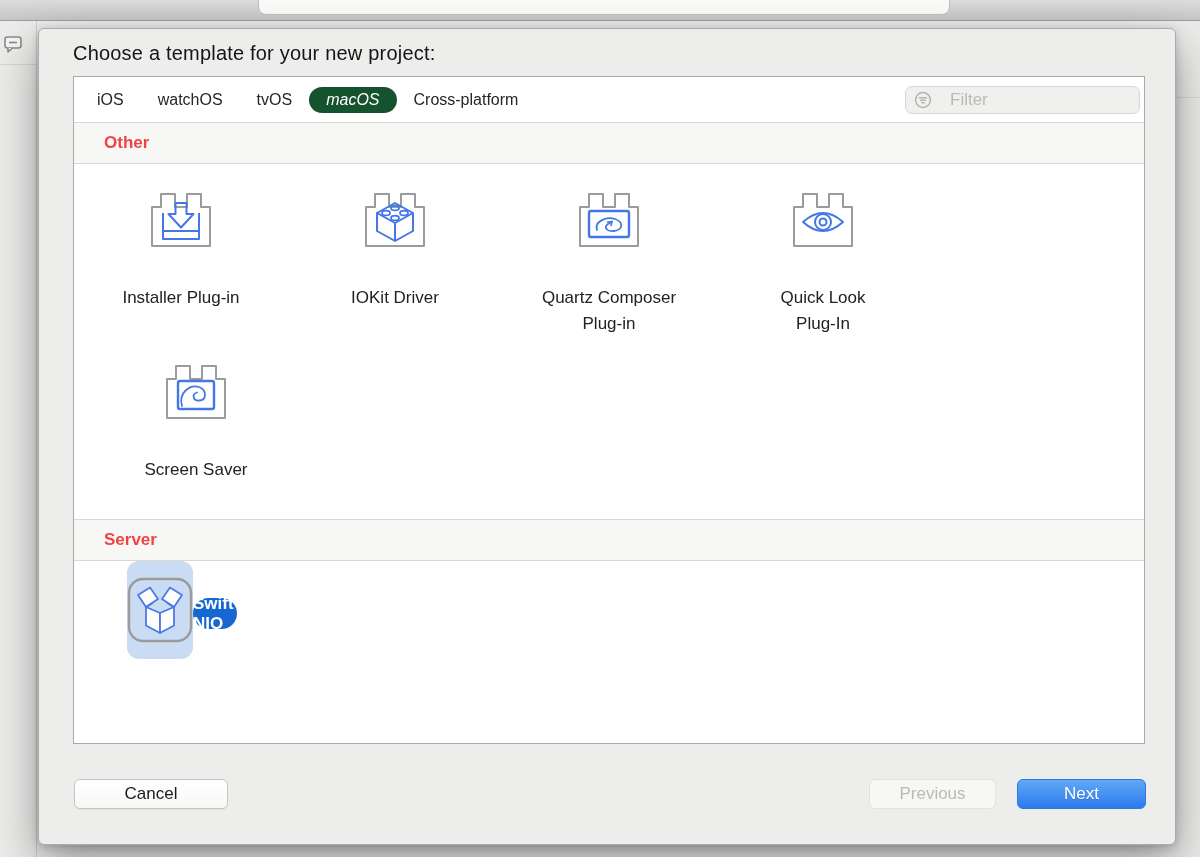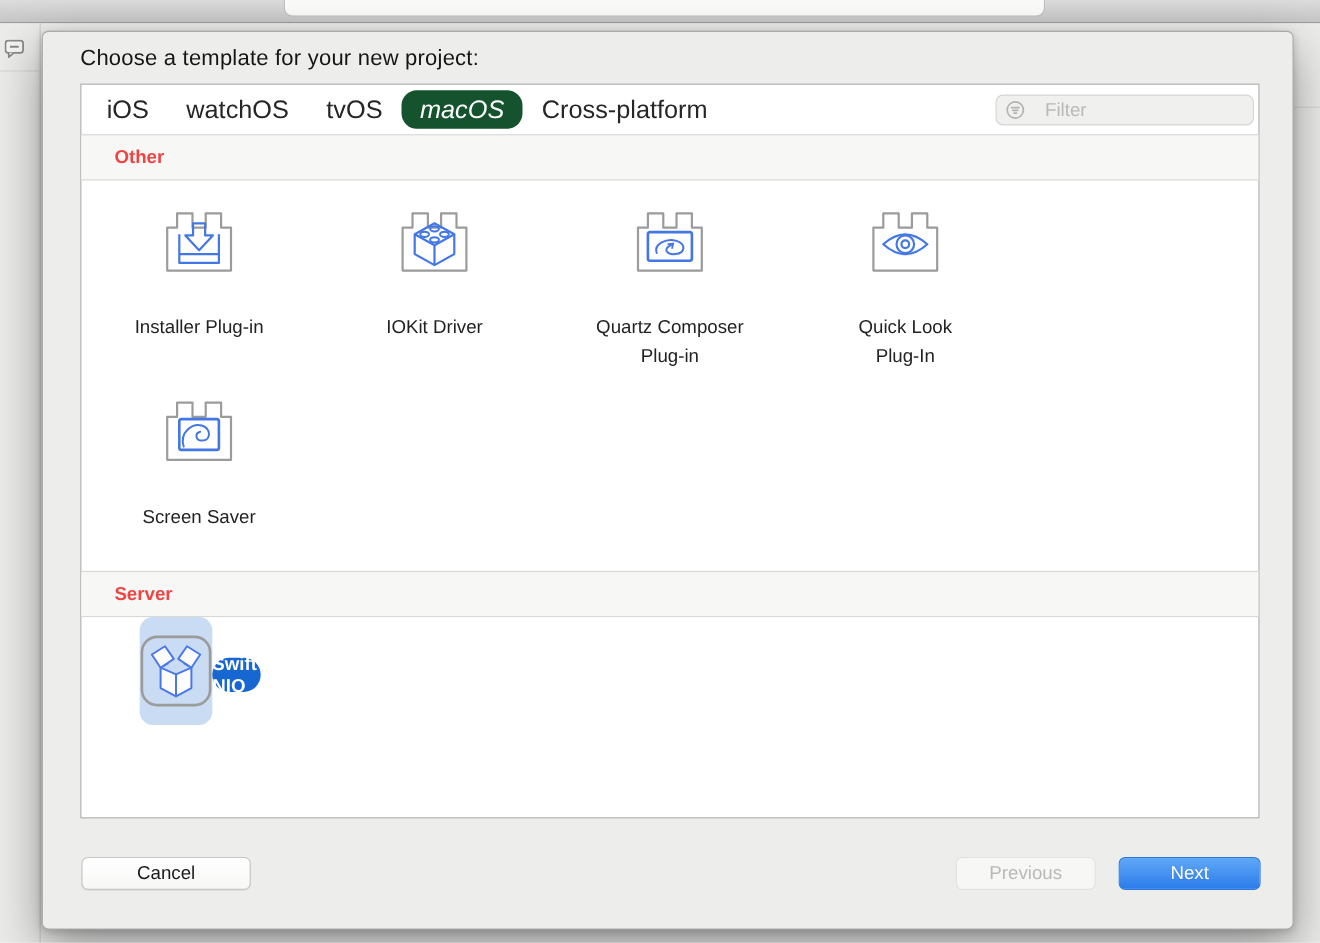--- a/index.html
+++ b/index.html
@@ -38,21 +38,21 @@
   
   .panel{
     position:absolute;left:34px;top:47px;width:1072px;height:668px;box-sizing:border-box;
     background:#ffffff;border:1px solid #a9a9a9;
   }
   .tabbar{
     position:absolute;left:0;top:0;right:0;height:45px;
     display:flex;align-items:center;padding-left:6px;
   }
   .tab{
-    padding:4px 17px;font-size:23px;color:#262626;border-radius:14px;cursor:default;
+    padding:4px 17px;font-size:16px;color:#262626;border-radius:14px;cursor:default;
     white-space:nowrap;
   }
   .tab.selected{background:#14532d;color:#ffffff;font-style:italic;}
   .filter-field{
     position:absolute;right:4px;top:9px;width:235px;height:28px;box-sizing:border-box;
     background:#f0f0ef;border:1px solid #d5d5d4;border-radius:7px;
     display:flex;align-items:center;padding:0 8px;gap:16px;
   }
   .filter-field input{
     border:none;outline:none;background:transparent;flex:1;min-width:0;
@@ -69,21 +69,21 @@
   .header-other{top:45px;}
   .header-server{top:442px;}
 
   .grid{position:absolute;left:0;top:87px;right:0;height:355px;}
   .grid-row{display:flex;}
   .grid-row.row2{position:absolute;left:0;top:198px;right:0;}
   .tpl-cell{
     width:20%;display:flex;flex-direction:column;align-items:center;
     padding-top:26px;cursor:default;
   }
-  .grid-row.row2 .tpl-cell{padding-top:0;}
+  .grid-row.row2 .tpl-cell{padding-top:0;margin-left:15px;}
   .tpl-label{
     margin-top:37px;font-size:17px;color:#222222;text-align:center;line-height:26px;
   }
   .tpl-label.wrap-qc{max-width:175px;}
   .tpl-label.wrap-ql{max-width:120px;}
 
   
   .server-item{
     position:absolute;left:53px;top:484px;width:110px;
     display:flex;flex-direction:row;align-items:center;cursor:default;

